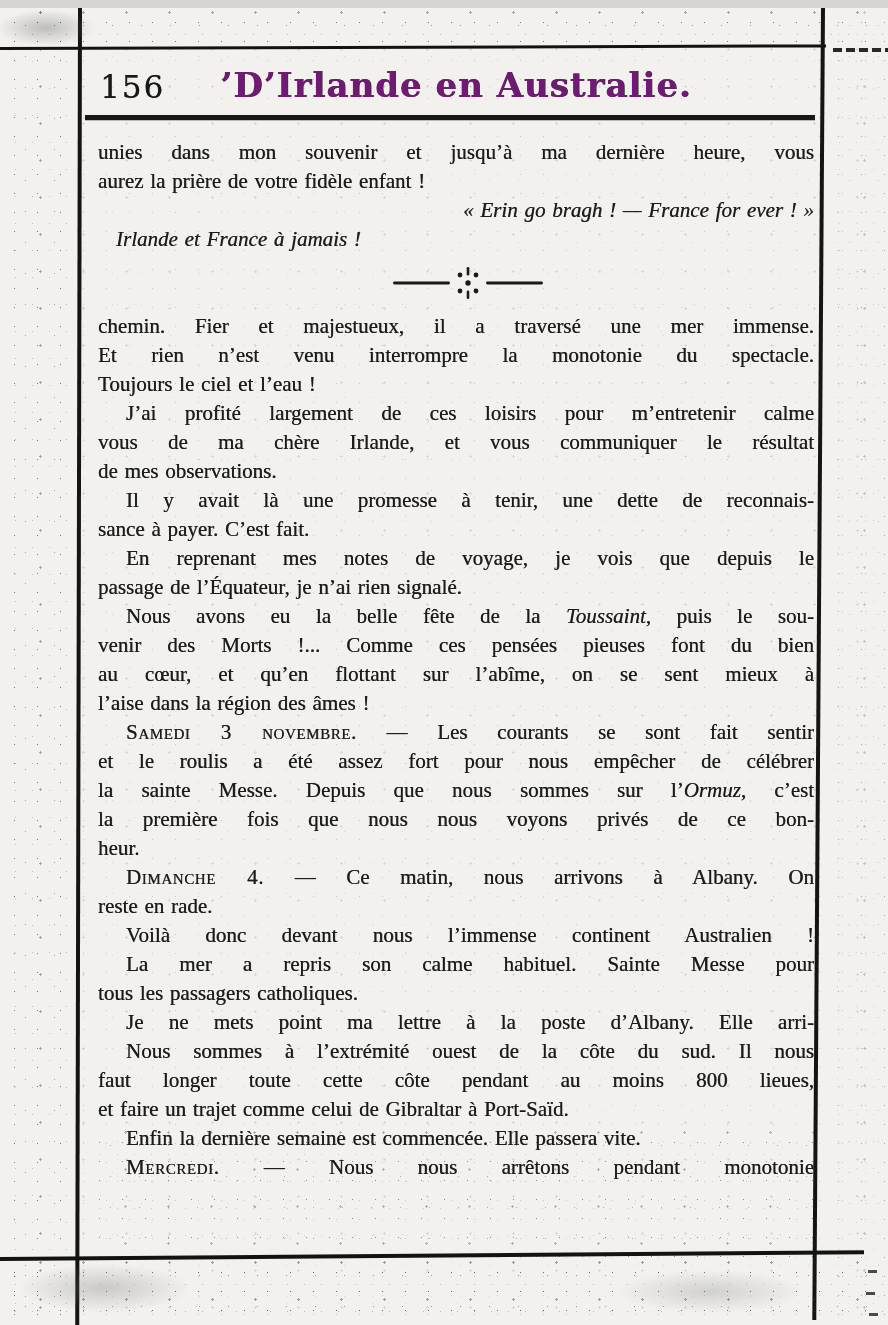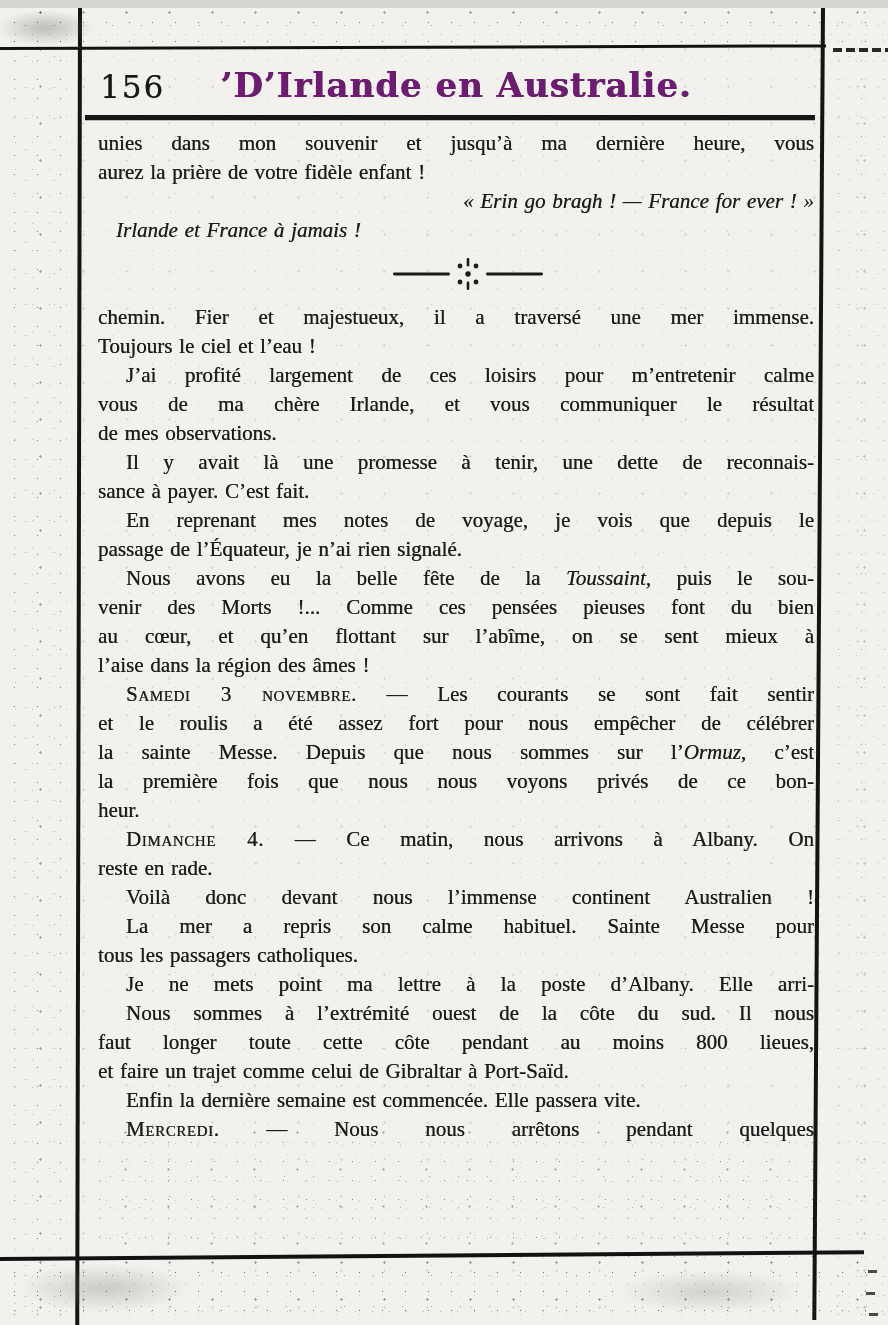--- a/index.html
+++ b/index.html
@@ -36,21 +36,21 @@
     letter-spacing:1px;color:#701a75;
     text-shadow:0.6px 0.4px 0 rgba(15,15,15,.85);
   }
   .header-rule{
     position:absolute;left:85px;top:107px;width:730px;height:5px;
     background:#171717;
     box-shadow:0 1px 0 rgba(23,23,23,.25);
   }
   
   .column{
-    position:absolute;left:98px;top:121px;width:716px;
+    position:absolute;left:98px;top:130px;width:716px;
     font-size:21px;
     word-spacing:1.5px;
     text-shadow:0.35px 0.3px 0 rgba(25,25,25,.78);
   }
   .line{
     height:29px;line-height:29px;
     width:100%;box-sizing:border-box;
     overflow:hidden;white-space:normal;
     text-align:left;
   }
@@ -121,20 +121,21 @@
         <circle class="ink" cx="67" cy="10" r="2.4"></circle>
         <circle class="ink" cx="83" cy="10" r="2.4"></circle>
         <circle class="ink" cx="67" cy="26" r="2.4"></circle>
         <circle class="ink" cx="83" cy="26" r="2.4"></circle>
         <rect class="ink" x="73.7" y="2" width="2.6" height="8.5" rx="1.2"></rect>
         <rect class="ink" x="73.7" y="25.5" width="2.6" height="8.5" rx="1.2"></rect>
       </svg>
     </div>
     <div id="main">
         <div class="line just"><span>chemin. Fier et majestueux, il a traversé une mer immense.</span></div>
+        <div class="line just"><span>Et rien n’est venu interrompre la monotonie du spectacle.</span></div>
         <div class="line"><span>Toujours le ciel et l’eau !</span></div>
         <div class="line just ind-p"><span>J’ai profité largement de ces loisirs pour m’entretenir calme</span></div>
         <div class="line just"><span>vous de ma chère Irlande, et vous communiquer le résultat</span></div>
         <div class="line"><span>de mes observations.</span></div>
         <div class="line just ind-p"><span>Il y avait là une promesse à tenir, une dette de reconnais-</span></div>
         <div class="line"><span>sance à payer. C’est fait.</span></div>
         <div class="line just ind-p"><span>En reprenant mes notes de voyage, je vois que depuis le</span></div>
         <div class="line"><span>passage de l’Équateur, je n’ai rien signalé.</span></div>
         <div class="line just ind-p"><span>Nous avons eu la belle fête de la </span><span class="italic">Toussaint,</span><span> puis le sou-</span></div>
         <div class="line just"><span>venir des Morts !... Comme ces pensées pieuses font du bien</span></div>
@@ -148,21 +149,21 @@
         <div class="line just ind-p"><span class="smallcaps">Dimanche 4.</span><span> — Ce matin, nous arrivons à Albany. On</span></div>
         <div class="line"><span>reste en rade.</span></div>
         <div class="line just ind-p"><span>Voilà donc devant nous l’immense continent Australien !</span></div>
         <div class="line just ind-p"><span>La mer a repris son calme habituel. Sainte Messe pour</span></div>
         <div class="line"><span>tous les passagers catholiques.</span></div>
         <div class="line just ind-p"><span>Je ne mets point ma lettre à la poste d’Albany. Elle arri-</span></div>
         <div class="line just ind-p"><span>Nous sommes à l’extrémité ouest de la côte du sud. Il nous</span></div>
         <div class="line just"><span>faut longer toute cette côte pendant au moins 800 lieues,</span></div>
         <div class="line"><span>et faire un trajet comme celui de Gibraltar à Port-Saïd.</span></div>
         <div class="line ind-p"><span>Enfin la dernière semaine est commencée. Elle passera vite.</span></div>
-        <div class="line just ind-p"><span class="smallcaps">Mercredi.</span><span> — Nous nous arrêtons pendant quelques</span></div>
+        <div class="line just ind-p"><span class="smallcaps">Mercredi.</span><span> — Nous nous arrêtons pendant monotonie</span></div>
       </div>
   </div>
 
   <div class="noise speckle n-page"></div>
   <div class="noise speckle n-top"></div>
   <div class="noise speckle n-left"></div>
   <div class="noise speckle n-right"></div>
   <div class="noise speckle n-bottom"></div>
   <div class="noise speckle n-lowertext"></div>
   <div class="blotch b-topleft"></div>

